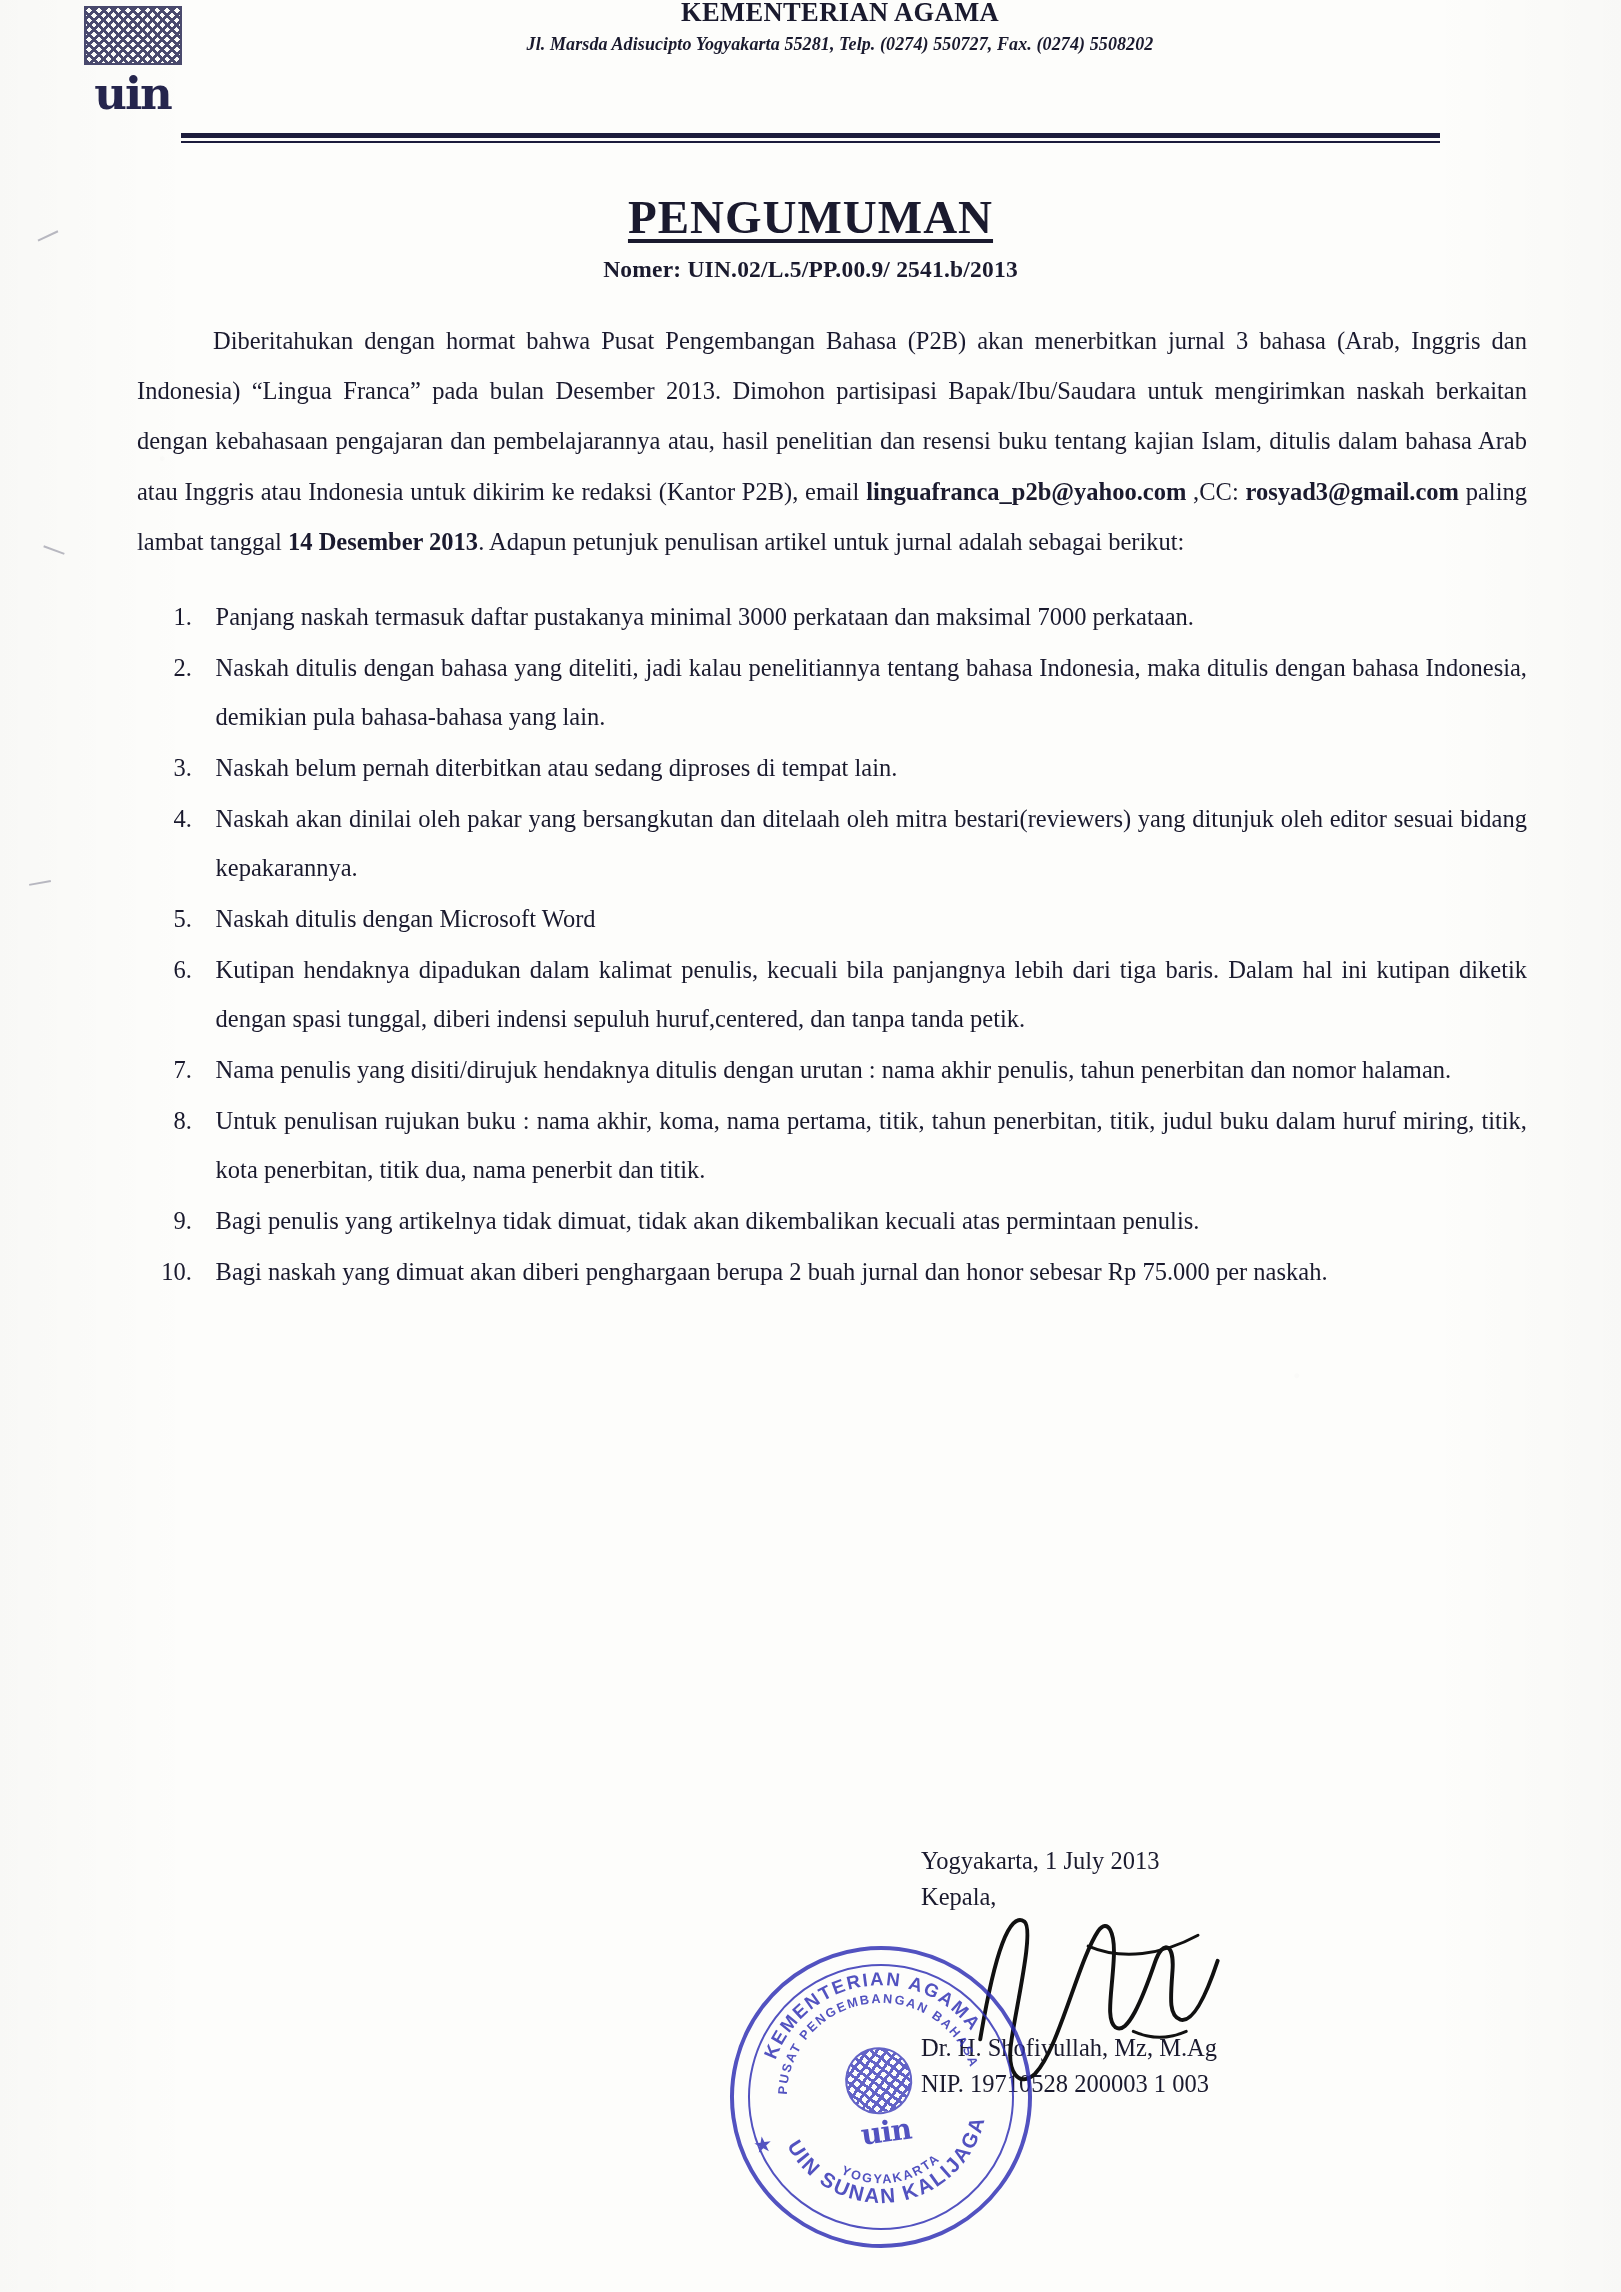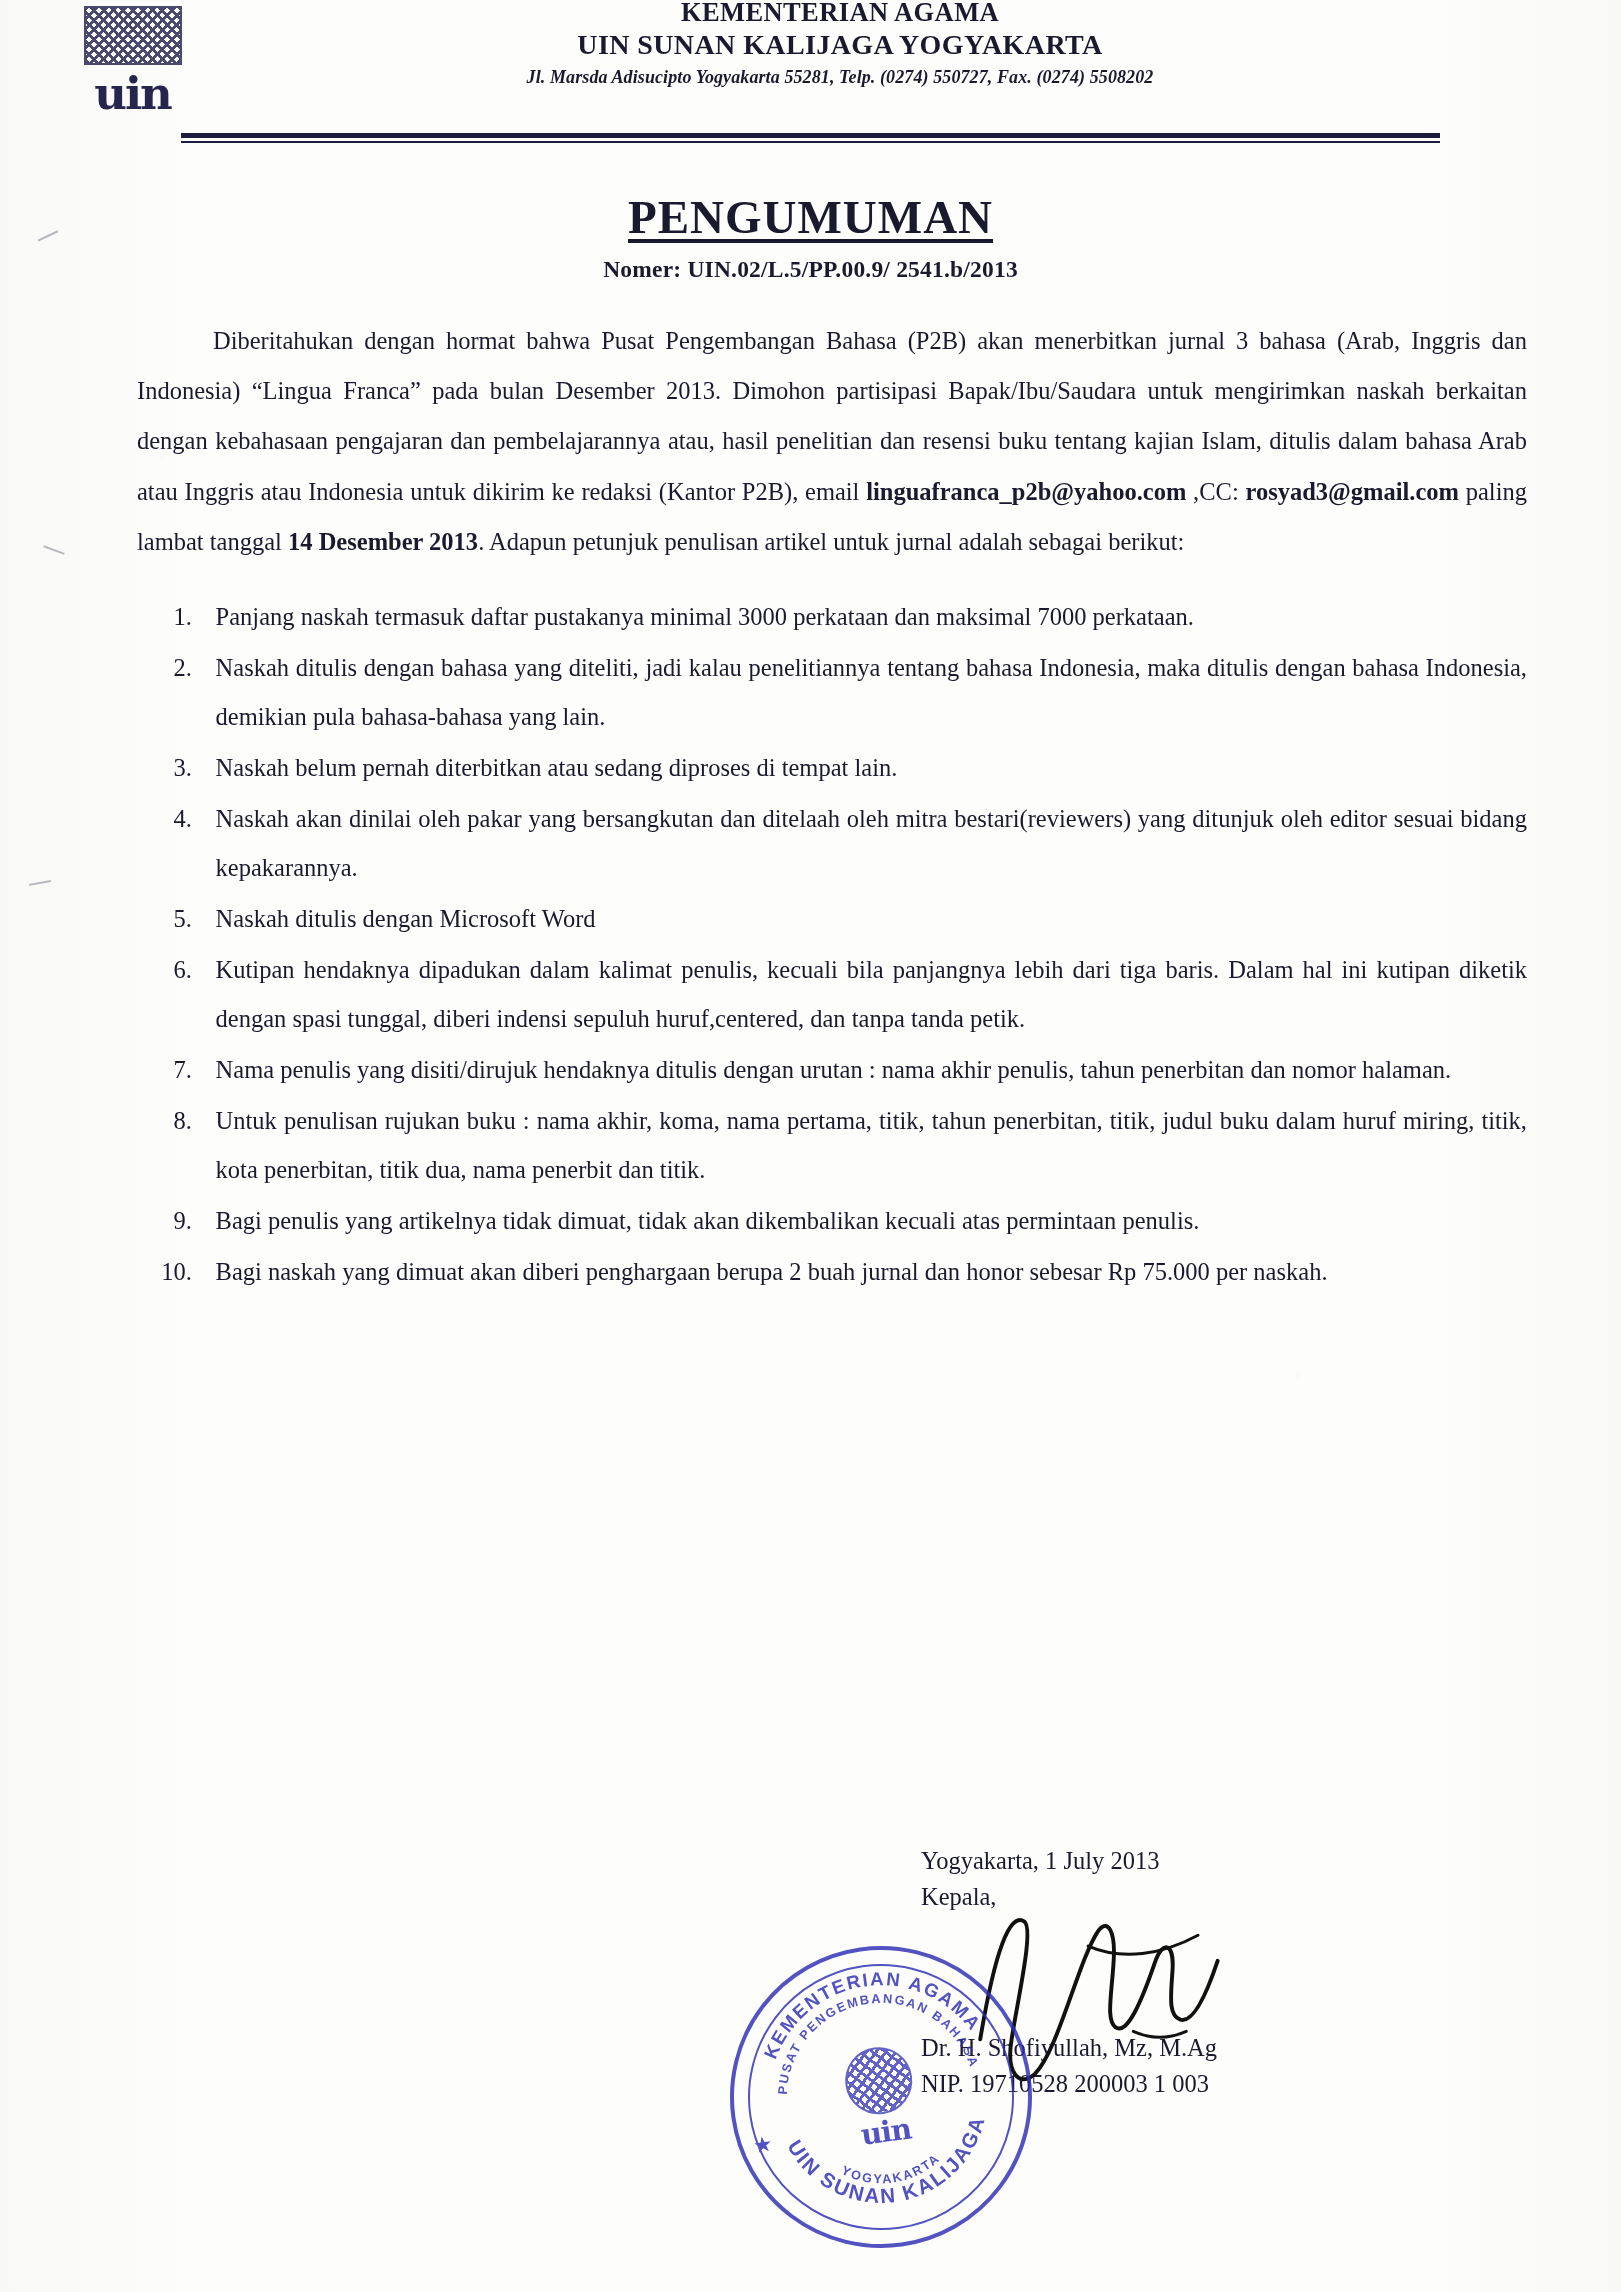--- a/index.html
+++ b/index.html
@@ -272,21 +272,20 @@
   <div class="edge-mark" style="left:43px; top:549px; transform:rotate(20deg);"></div>
   <div class="edge-mark" style="left:29px; top:882px; transform:rotate(-10deg);"></div>
 
   <div class="letterhead">
     <div class="logo">
       <div class="logo-mark"></div>
       <div class="logo-word">uin</div>
     </div>
     <div class="head-text">
       <div class="head-line1">KEMENTERIAN AGAMA</div>
-      <div class="head-line2">UIN SUNAN KALIJAGA YOGYAKARTA</div>
       <div class="head-addr">Jl. Marsda  Adisucipto  Yogyakarta 55281, Telp. (0274) 550727, Fax. (0274) 5508202</div>
     </div>
   </div>
 
   <div class="rule-wrap">
     <div class="rule-thick"></div>
     <div class="rule-thin"></div>
   </div>
 
   <div class="title-block">

